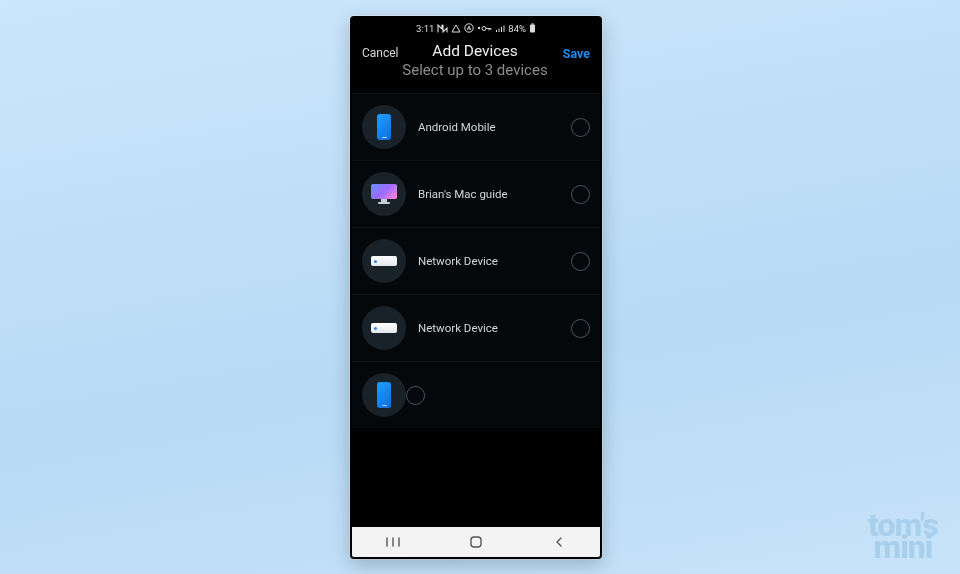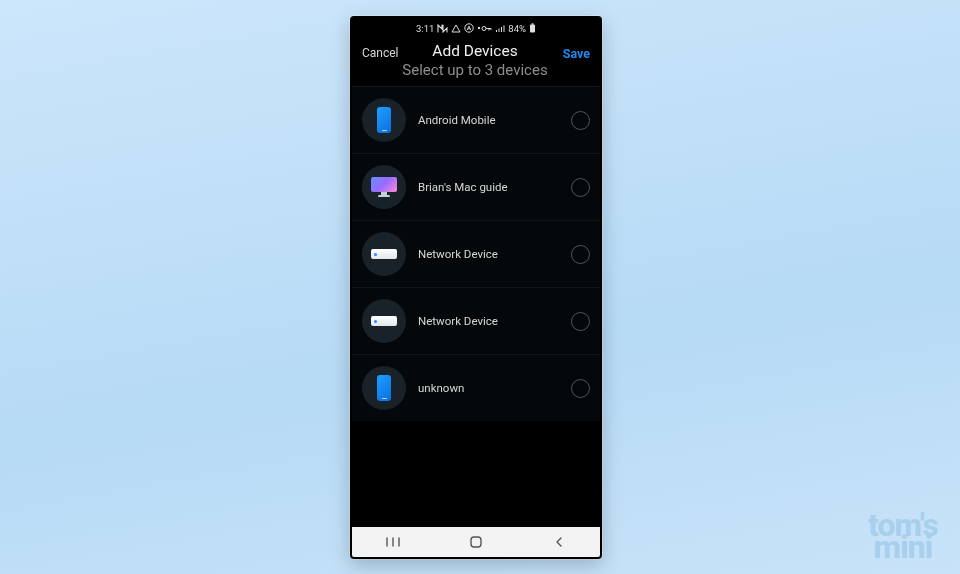--- a/index.html
+++ b/index.html
@@ -23,21 +23,21 @@
   
   .header{height:48px;position:relative;color:#e9e9e9;}
   .btn-cancel{position:absolute;left:10px;top:8px;font-size:12px;color:#d7d7d7;}
   .btn-save{position:absolute;right:10px;top:8px;font-size:12.5px;color:#1f8af0;font-weight:700;}
   .hd-center{position:absolute;left:0;right:2px;top:4px;text-align:center;}
   .hd-title{font-size:15.5px;color:#efefef;}
   .hd-sub{font-size:15px;color:#8d8d8d;margin-top:1px;}
   
   .list{}
   .row{height:66px;display:flex;align-items:center;padding:0 10px;border-top:1px solid #0f1417;background:#05080b;}
-  .row:first-child{border-top:1px solid #10161a;}
+  .row:first-child{border-top:1px solid #10161a;margin-top:7px;}
   .avatar{width:44px;height:44px;border-radius:50%;background:#1a2229;display:flex;
     align-items:center;justify-content:center;flex:0 0 44px;}
   .label{flex:1 1 auto;padding-left:12px;font-size:11.5px;color:#d7d7d7;}
   .radio{width:17px;height:17px;border-radius:50%;border:1.5px solid #4a555e;flex:0 0 17px;
     display:flex;align-items:center;justify-content:center;}
   .radio.checked{border-color:#1f8af0;}
   .radio.checked svg{display:block;}
   
   .spacer{height:58px;background:#000;}
   .navbar{position:absolute;left:0;right:0;bottom:0;height:30px;background:#f3f3f3;
@@ -153,21 +153,20 @@
           <div class="avatar">
             <div class="ico-box"></div>
           </div>
           <div class="label">Network Device</div>
           <div class="radio"></div>
         </div>
         <div class="row">
           <div class="avatar">
             <div class="ico-phone"></div>
           </div>
-          <div class="label">unknown</div>
           <div class="radio"></div>
         </div>
       </div>
 
   <div class="spacer"></div>
 
   <div class="navbar">
     <div class="nav-btn">
       <svg width="16" height="12" viewBox="0 0 16 12">
             <path d="M2 2 V10 M8 2 V10 M14 2 V10" stroke="#565656" stroke-width="1.4" stroke-linecap="round"></path>

